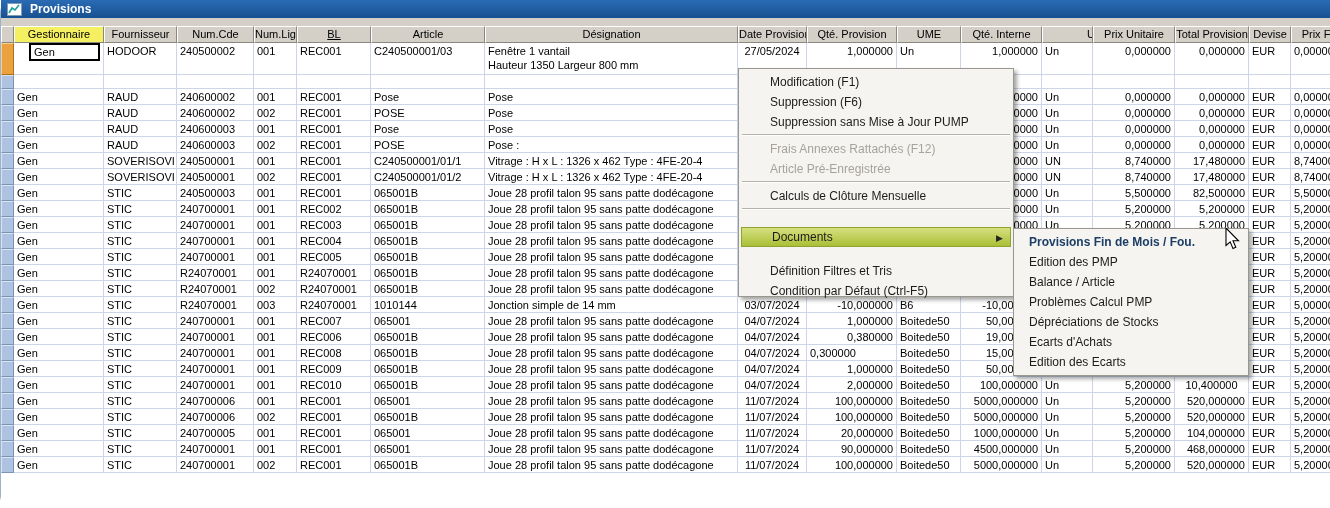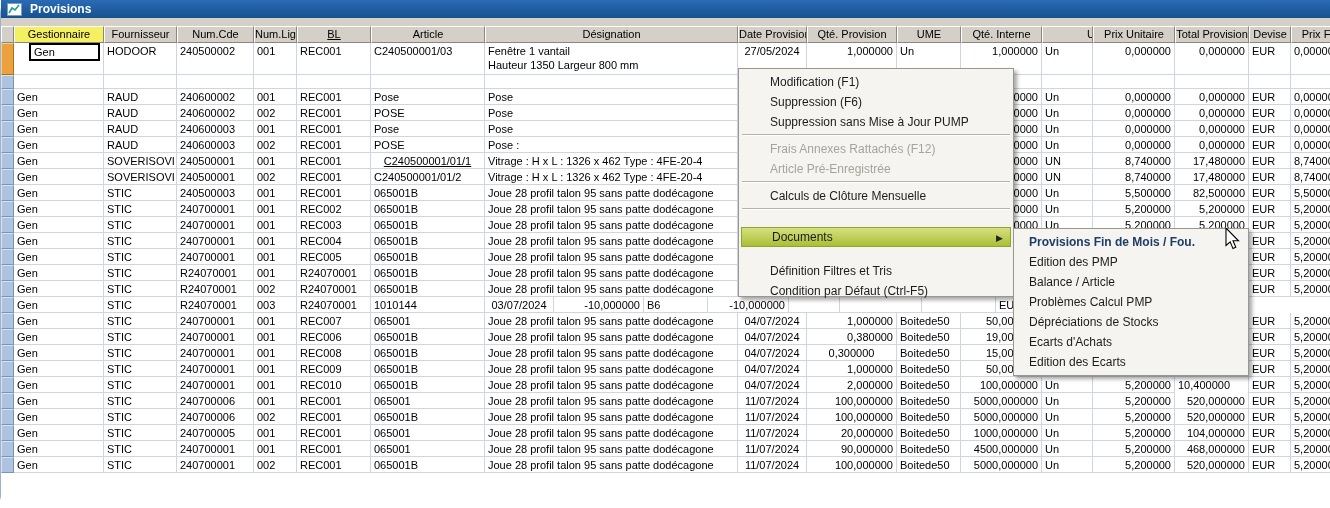--- a/index.html
+++ b/index.html
@@ -221,21 +221,21 @@
           <div class="gcell" style="width: 42px; text-align: left; height: 16px;">EUR</div>
           <div class="gcell" style="width: 50px; text-align: left; height: 16px;">0,000000</div>
         </div>
         <div class="grow" style="height: 16px;">
           <div class="sel"></div>
           <div class="gcell" style="width: 90px; text-align: left; height: 16px;">Gen</div>
           <div class="gcell" style="width: 73px; text-align: left; height: 16px;">SOVERISOVI</div>
           <div class="gcell" style="width: 77px; text-align: left; height: 16px;">240500001</div>
           <div class="gcell" style="width: 43px; text-align: left; height: 16px;">001</div>
           <div class="gcell" style="width: 74px; text-align: left; height: 16px;">REC001</div>
-          <div class="gcell" style="width: 114px; text-align: center; height: 16px; text-decoration: underline;">C240500001/01/1</div>
+          <div class="gcell" style="width: 114px; text-align: left; height: 16px;">C240500001/01/1</div>
           <div class="gcell" style="width: 253px; text-align: left; height: 16px;">Vitrage : H x L : 1326 x 462 Type : 4FE-20-4</div>
           <div class="gcell" style="width: 69px; text-align: center; height: 16px;"></div>
           <div class="gcell" style="width: 90px; text-align: right; height: 16px;"></div>
           <div class="gcell" style="width: 64px; text-align: left; height: 16px;"></div>
           <div class="gcell" style="width: 81px; text-align: right; height: 16px;">2,000000</div>
           <div class="gcell" style="width: 51px; text-align: left; height: 16px;">UN</div>
           <div class="gcell" style="width: 82px; text-align: right; height: 16px;">8,740000</div>
           <div class="gcell" style="width: 74px; text-align: right; height: 16px;">17,480000</div>
           <div class="gcell" style="width: 42px; text-align: left; height: 16px;">EUR</div>
           <div class="gcell" style="width: 50px; text-align: left; height: 16px;">8,740000</div>
@@ -393,20 +393,21 @@
           <div class="gcell" style="width: 50px; text-align: left; height: 16px;">5,200000</div>
         </div>
         <div class="grow" style="height: 16px;">
           <div class="sel"></div>
           <div class="gcell" style="width: 90px; text-align: left; height: 16px;">Gen</div>
           <div class="gcell" style="width: 73px; text-align: left; height: 16px;">STIC</div>
           <div class="gcell" style="width: 77px; text-align: left; height: 16px;">R24070001</div>
           <div class="gcell" style="width: 43px; text-align: left; height: 16px;">003</div>
           <div class="gcell" style="width: 74px; text-align: left; height: 16px;">R24070001</div>
           <div class="gcell" style="width: 114px; text-align: left; height: 16px;">1010144</div>
+          <div class="gcell" style="width: 253px; text-align: left; height: 16px;">Jonction simple de 14 mm</div>
           <div class="gcell" style="width: 69px; text-align: center; height: 16px;">03/07/2024</div>
           <div class="gcell" style="width: 90px; text-align: right; height: 16px;">-10,000000</div>
           <div class="gcell" style="width: 64px; text-align: left; height: 16px;">B6</div>
           <div class="gcell" style="width: 81px; text-align: right; height: 16px;">-10,000000</div>
           <div class="gcell" style="width: 51px; text-align: left; height: 16px;"></div>
           <div class="gcell" style="width: 82px; text-align: right; height: 16px;"></div>
           <div class="gcell" style="width: 74px; text-align: right; height: 16px;"></div>
           <div class="gcell" style="width: 42px; text-align: left; height: 16px;">EUR</div>
           <div class="gcell" style="width: 50px; text-align: left; height: 16px;">5,000000</div>
         </div>
@@ -451,21 +452,21 @@
         <div class="grow" style="height: 16px;">
           <div class="sel"></div>
           <div class="gcell" style="width: 90px; text-align: left; height: 16px;">Gen</div>
           <div class="gcell" style="width: 73px; text-align: left; height: 16px;">STIC</div>
           <div class="gcell" style="width: 77px; text-align: left; height: 16px;">240700001</div>
           <div class="gcell" style="width: 43px; text-align: left; height: 16px;">001</div>
           <div class="gcell" style="width: 74px; text-align: left; height: 16px;">REC008</div>
           <div class="gcell" style="width: 114px; text-align: left; height: 16px;">065001B</div>
           <div class="gcell" style="width: 253px; text-align: left; height: 16px;">Joue 28 profil talon 95 sans patte dodécagone 4viS</div>
           <div class="gcell" style="width: 69px; text-align: center; height: 16px;">04/07/2024</div>
-          <div class="gcell" style="width: 90px; text-align: center; height: 16px;">0,300000</div>
+          <div class="gcell" style="width: 90px; text-align: left; height: 16px;">0,300000</div>
           <div class="gcell" style="width: 64px; text-align: left; height: 16px;">Boitede50</div>
           <div class="gcell" style="width: 81px; text-align: right; height: 16px;">15,000000</div>
           <div class="gcell" style="width: 51px; text-align: left; height: 16px;"></div>
           <div class="gcell" style="width: 82px; text-align: right; height: 16px;"></div>
           <div class="gcell" style="width: 74px; text-align: right; height: 16px;"></div>
           <div class="gcell" style="width: 42px; text-align: left; height: 16px;">EUR</div>
           <div class="gcell" style="width: 50px; text-align: left; height: 16px;">5,200000</div>
         </div>
         <div class="grow" style="height: 16px;">
           <div class="sel"></div>
@@ -494,21 +495,21 @@
           <div class="gcell" style="width: 43px; text-align: left; height: 16px;">001</div>
           <div class="gcell" style="width: 74px; text-align: left; height: 16px;">REC010</div>
           <div class="gcell" style="width: 114px; text-align: left; height: 16px;">065001B</div>
           <div class="gcell" style="width: 253px; text-align: left; height: 16px;">Joue 28 profil talon 95 sans patte dodécagone 4viS</div>
           <div class="gcell" style="width: 69px; text-align: center; height: 16px;">04/07/2024</div>
           <div class="gcell" style="width: 90px; text-align: right; height: 16px;">2,000000</div>
           <div class="gcell" style="width: 64px; text-align: left; height: 16px;">Boitede50</div>
           <div class="gcell" style="width: 81px; text-align: right; height: 16px;">100,000000</div>
           <div class="gcell" style="width: 51px; text-align: left; height: 16px;">Un</div>
           <div class="gcell" style="width: 82px; text-align: right; height: 16px;">5,200000</div>
-          <div class="gcell" style="width: 74px; text-align: left; height: 20px;">10,400000</div>
+          <div class="gcell" style="width: 74px; text-align: center; height: 20px;">10,400000</div>
           <div class="gcell" style="width: 42px; text-align: left; height: 16px;">EUR</div>
           <div class="gcell" style="width: 50px; text-align: left; height: 16px;">5,200000</div>
         </div>
         <div class="grow" style="height: 16px;">
           <div class="sel"></div>
           <div class="gcell" style="width: 90px; text-align: left; height: 16px;">Gen</div>
           <div class="gcell" style="width: 73px; text-align: left; height: 16px;">STIC</div>
           <div class="gcell" style="width: 77px; text-align: left; height: 16px;">240700006</div>
           <div class="gcell" style="width: 43px; text-align: left; height: 16px;">001</div>
           <div class="gcell" style="width: 74px; text-align: left; height: 16px;">REC001</div>

